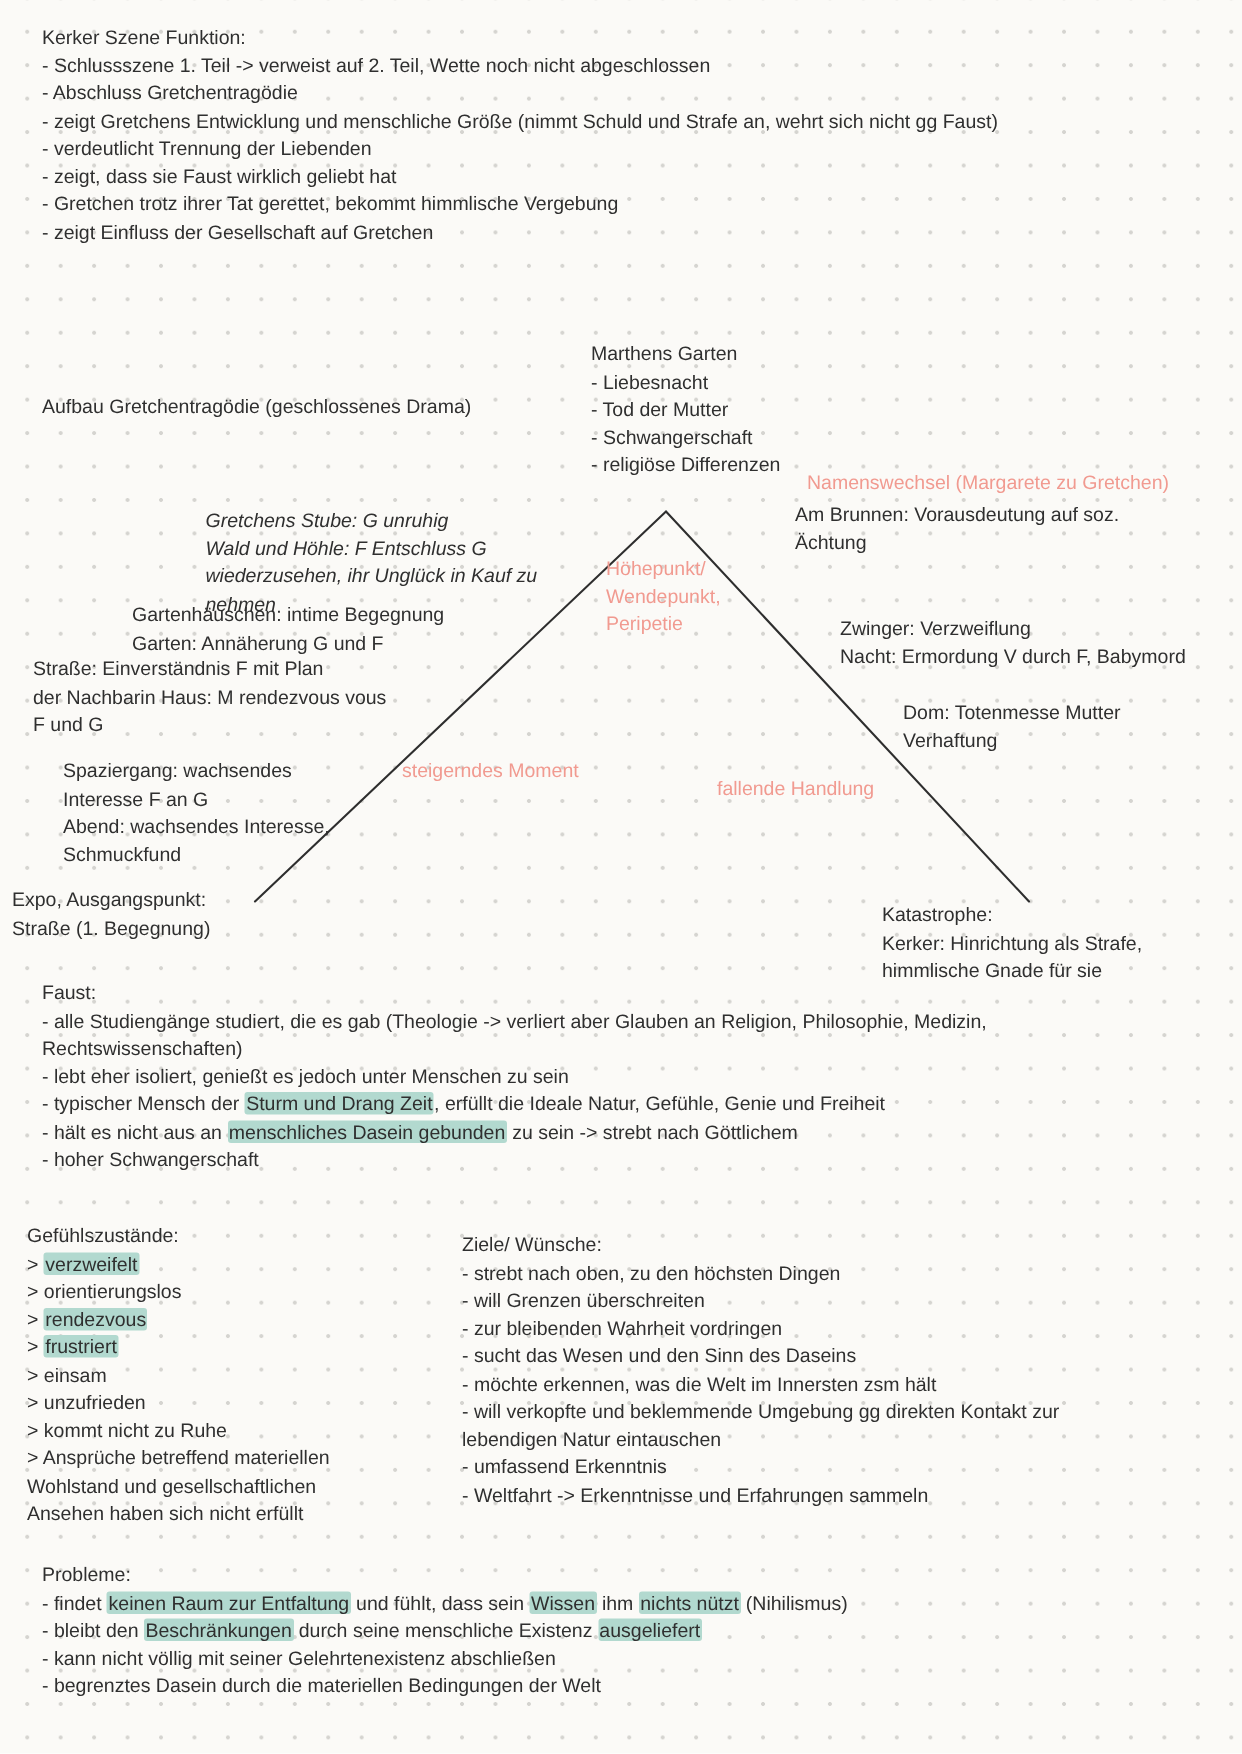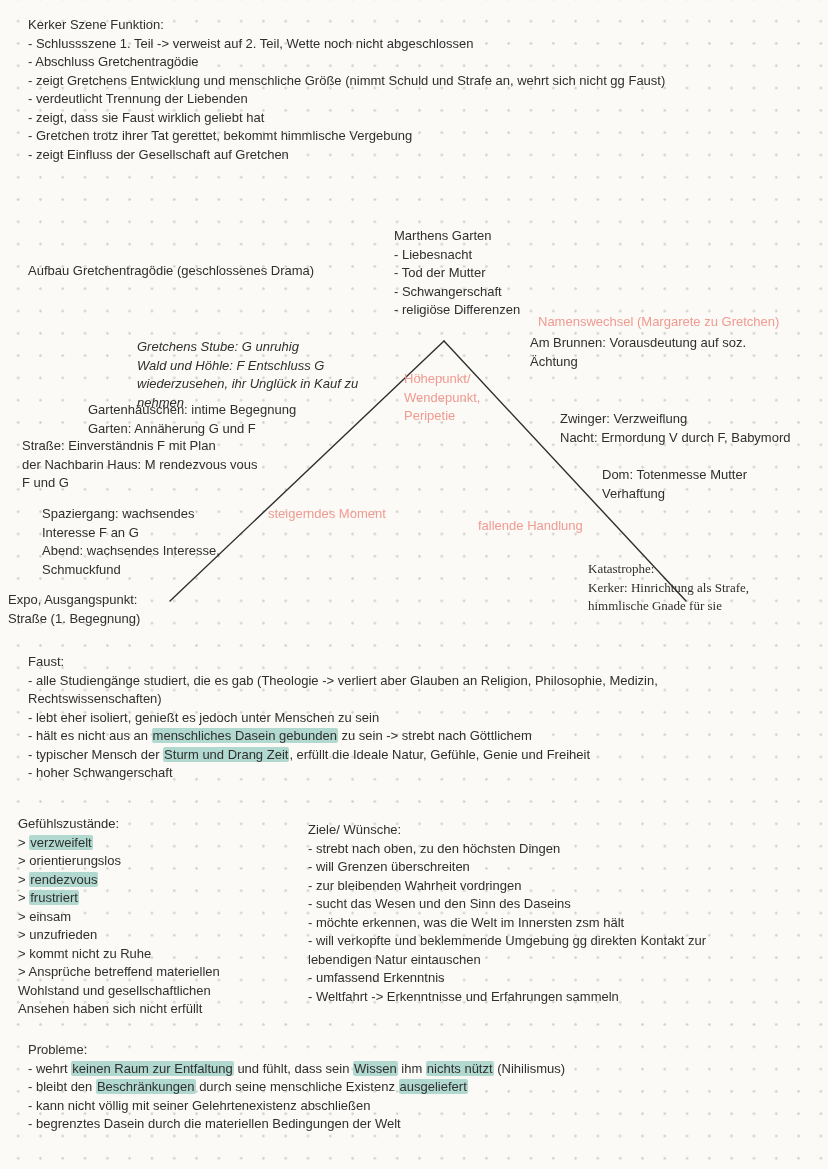--- a/index.html
+++ b/index.html
@@ -130,36 +130,36 @@
   <div class="block pink" style="left:268px; top:505px;">steigerndes Moment</div>
   <div class="block pink" style="left:478px; top:517px;">fallende Handlung</div>
 
   <div class="block" style="left:8px; top:591px;">
     <div>
         <div class="line">Expo, Ausgangspunkt:</div>
         <div class="line">Straße (1. Begegnung)</div>
       </div>
   </div>
 
-  <div class="block" style="left:588px; top:560px;font-family:Liberation Serif, serif;">
+  <div class="block" style="left:588px; top:601px;">
     <div>
         <div class="line">Katastrophe:</div>
         <div class="line">Kerker: Hinrichtung als Strafe,</div>
         <div class="line">himmlische Gnade für sie</div>
       </div>
   </div>
 
   <div class="block" style="left:28px; top:653px;">
     <div class="line">Faust:</div>
     <div>
         <div class="line"><span>- alle Studiengänge studiert, die es gab (Theologie -&gt; verliert aber Glauben an Religion, Philosophie, Medizin,</span></div>
         <div class="line"><span>Rechtswissenschaften)</span></div>
         <div class="line"><span>- lebt eher isoliert, genießt es jedoch unter Menschen zu sein</span></div>
+        <div class="line"><span>- typischer Mensch der </span><span class="hl">Sturm und Drang Zeit</span><span>, erfüllt die Ideale Natur, Gefühle, Genie und Freiheit</span></div>
         <div class="line"><span>- hält es nicht aus an </span><span class="hl">menschliches Dasein gebunden</span><span> zu sein -&gt; strebt nach Göttlichem</span></div>
-        <div class="line"><span>- typischer Mensch der </span><span class="hl">Sturm und Drang Zeit</span><span>, erfüllt die Ideale Natur, Gefühle, Genie und Freiheit</span></div>
         <div class="line"><span>- hoher Schwangerschaft</span></div>
       </div>
   </div>
 
   <div class="block" style="left:18px; top:815px;">
     <div class="line">Gefühlszustände:</div>
     <div>
         <div class="line"><span>&gt; </span><span class="hl">verzweifelt</span></div>
         <div class="line"><span>&gt; orientierungslos</span></div>
         <div class="line"><span>&gt; </span><span class="hl">rendezvous</span></div>
@@ -184,20 +184,20 @@
         <div class="line">- will verkopfte und beklemmende Umgebung gg direkten Kontakt zur</div>
         <div class="line">lebendigen Natur eintauschen</div>
         <div class="line">- umfassend Erkenntnis</div>
         <div class="line">- Weltfahrt -&gt; Erkenntnisse und Erfahrungen sammeln</div>
       </div>
   </div>
 
   <div class="block" style="left:28px; top:1041px;">
     <div class="line">Probleme:</div>
     <div>
-        <div class="line"><span>- wehrt </span><span class="hl">keinen Raum zur Entfaltung</span><span> und fühlt, dass sein </span><span class="hl">Wissen</span><span> ihm </span><span class="hl">nichts nützt</span><span> (Nihilismus)</span></div>
+        <div class="line"><span>- findet </span><span class="hl">keinen Raum zur Entfaltung</span><span> und fühlt, dass sein </span><span class="hl">Wissen</span><span> ihm </span><span class="hl">nichts nützt</span><span> (Nihilismus)</span></div>
         <div class="line"><span>- bleibt den </span><span class="hl">Beschränkungen</span><span> durch seine menschliche Existenz </span><span class="hl">ausgeliefert</span></div>
         <div class="line"><span>- kann nicht völlig mit seiner Gelehrtenexistenz abschließen</span></div>
         <div class="line"><span>- begrenztes Dasein durch die materiellen Bedingungen der Welt</span></div>
       </div>
   </div>
 
 </div>
 
 </body></html>

